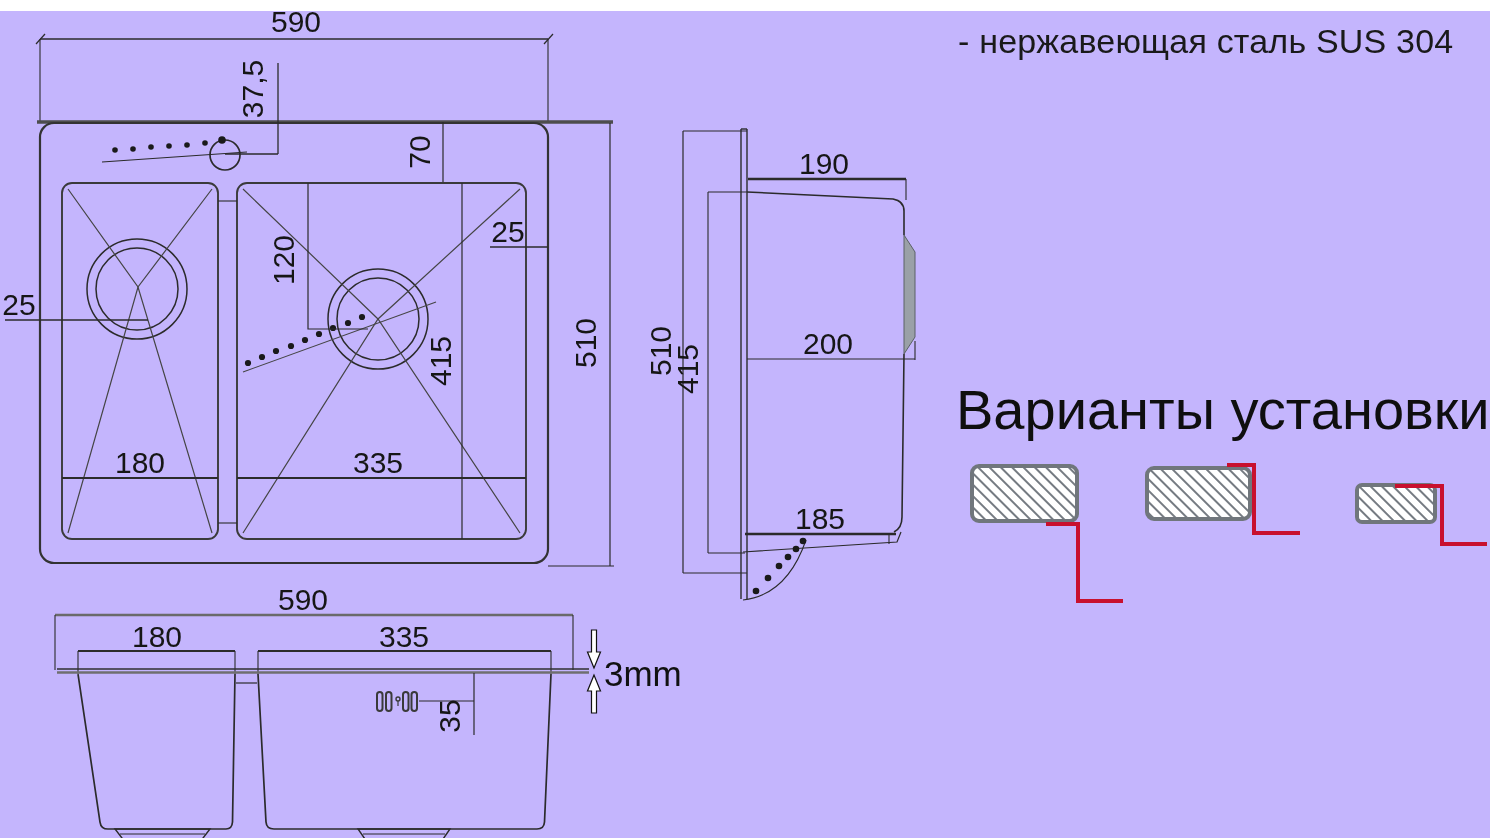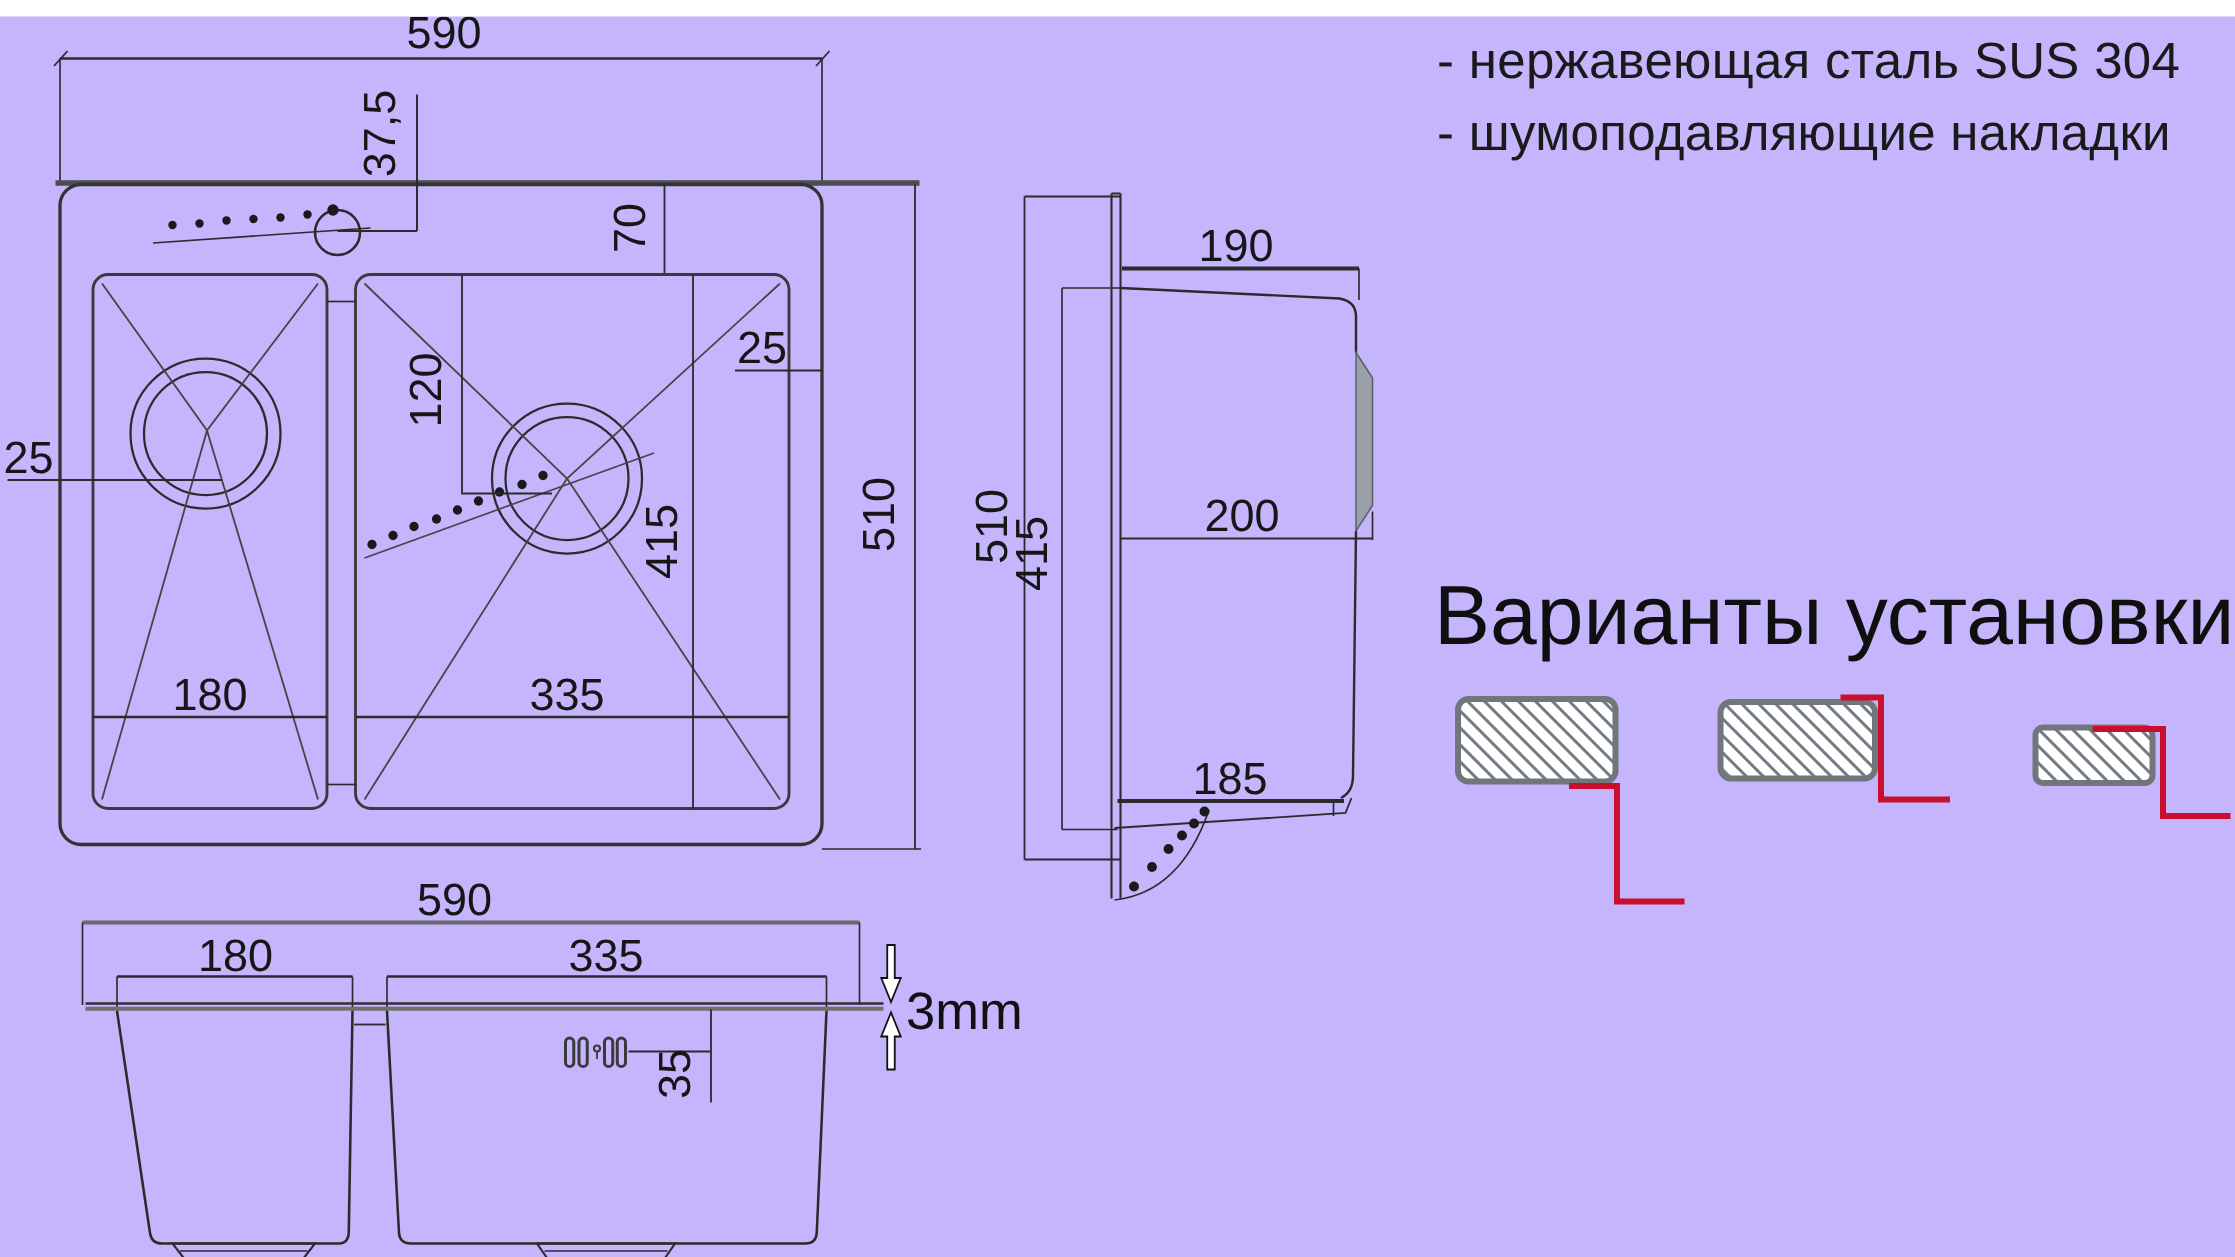--- a/index.html
+++ b/index.html
@@ -216,18 +216,17 @@
     </g>
     <g>
       <rect x="1357" y="474" width="78" height="37" rx="5" fill="url(#hatch)" stroke="#70767c" stroke-width="4"></rect>
       <polyline points="1395,475 1442,475 1442,533 1487,533" fill="none" stroke="#c8102e" stroke-width="4"></polyline>
     </g>
   </g>
 </svg>
 
 <div class="features">
   <div>- нержавеющая сталь SUS 304</div>
-  <div>- шумоподавляющие накладки</div>
 </div>
 
 <div class="install-heading">Варианты установки</div>
 
 </div>
 
 </body></html>

